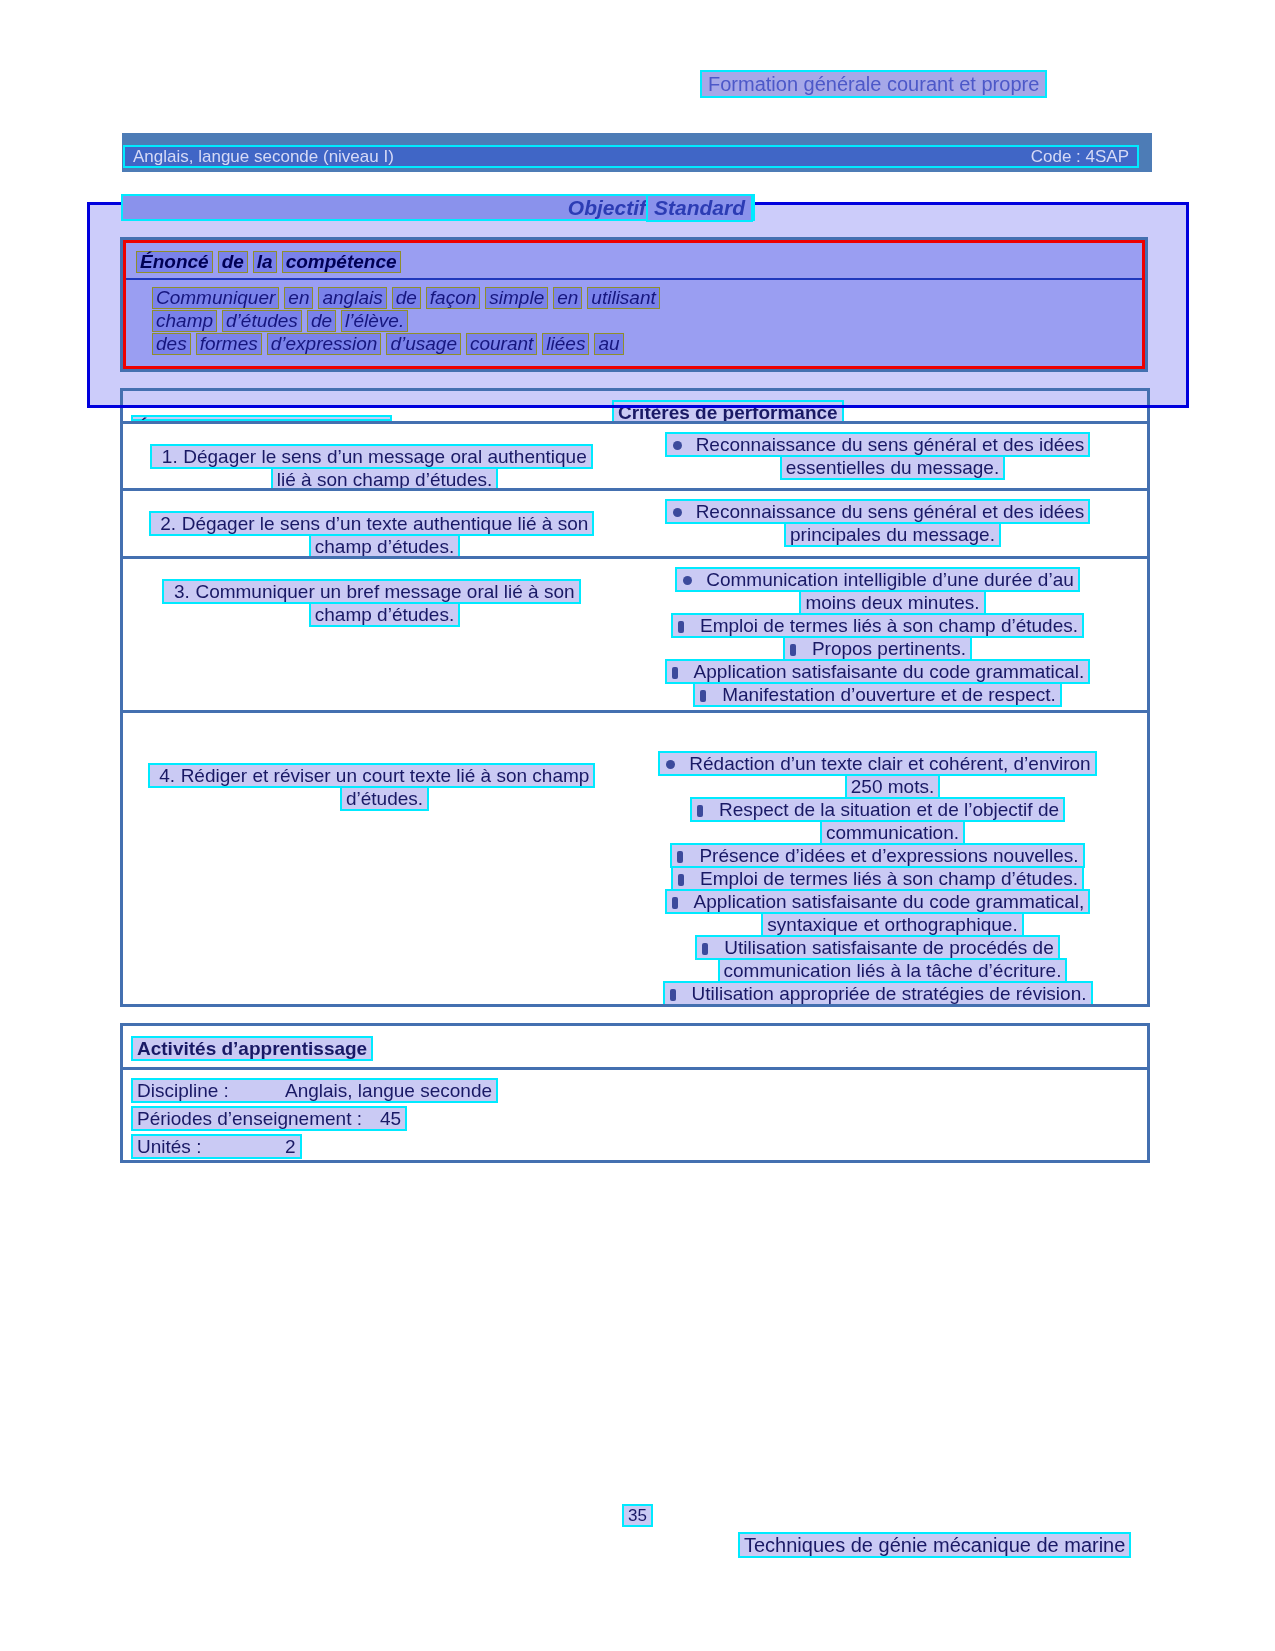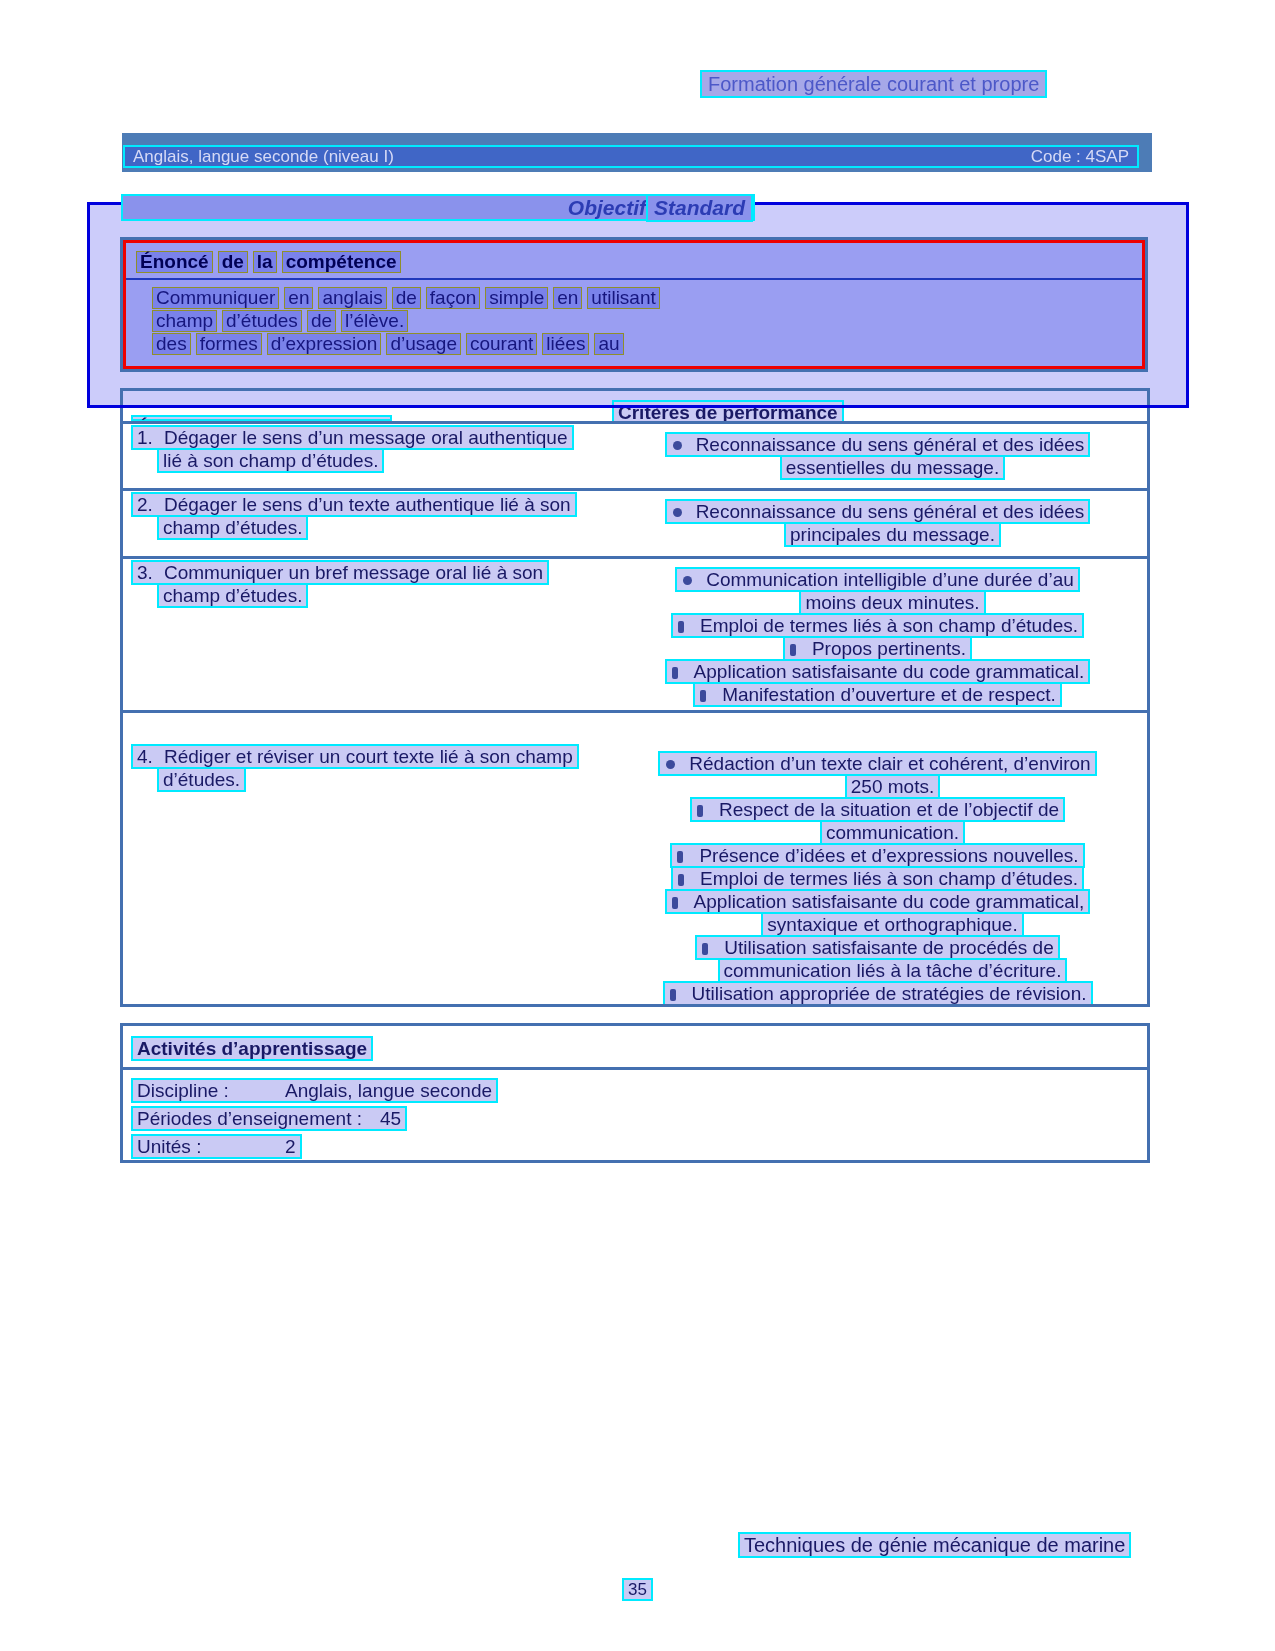--- a/index.html
+++ b/index.html
@@ -57,37 +57,37 @@
     display:flex; align-items:center; justify-content:flex-end;
     font-size:21px; font-weight:bold; font-style:italic; color:var(--strip-text);
   }
   .obj-strip .std { border:2px solid var(--cyan); padding:0 6px; background:var(--strip-bg); }
 
   
   .enonce {
     position:absolute; left:120px; top:237px; width:1028px; height:135px;
     border:3px solid var(--table-border); z-index:3; background:var(--enonce-bg);
   }
-  .enonce-red { position:absolute; inset:0; border:3px solid var(--enonce-red); }
+  .enonce-red { position:absolute; inset:0; border:3px solid var(--enonce-red);font-style:italic; }
   .enonce-head { padding:8px 10px 5px; }
   .enonce-sep { border-top:2px solid var(--sep-blue); }
   .enonce-body { padding:7px 26px 0; }
   .enonce-body .wline { height:23px; }
 
   
   .ctable {
     position:absolute; left:120px; top:388px; width:1030px; height:619px;
     border:3px solid var(--table-border); z-index:4; background:transparent;
     display:flex; flex-direction:column;
   }
   .trow { display:flex; border-bottom:3px solid var(--table-border); background:#ffffff; overflow:hidden; }
   .trow.hdr { background:transparent; position:relative; height:42px; padding-top:24px; }
   .trow.hdr .chip { font-weight:bold; margin-left:8px; }
   .trow.hdr .chip.right { position:absolute; left:489px; top:9px; margin-left:0; }
-  .cell-left  { width:489px; padding:1px 0 0 8px; }
+  .cell-left  { width:489px; padding:20px 0 0 8px;text-align:center; }
   .cell-right { flex:1; padding:8px 4px 0 0;text-align:center; }
   .num { display:inline-block; width:27px; }
   .indent  { margin-left:26px; }
   .bindent { margin-left:30px; }
   .marker-disc {
     display:inline-block; width:9px; height:9px; border-radius:50%;
     background:var(--bullet); margin:0 14px 0 2px; vertical-align:1px;
   }
   .marker-bar {
     display:inline-block; width:6px; height:12px; border-radius:2px;
@@ -101,21 +101,21 @@
   }
   .act-head { height:44px; border-bottom:3px solid var(--table-border); padding:10px 0 0 8px; }
   .act-head .chip { font-weight:bold; }
   .act-body { padding:8px 0 0 8px; }
   .act-body .line { height:28px; }
   .lab { display:inline-block; min-width:130px; }
   .val { margin-left:18px; }
 
   
   .footright { position:absolute; left:738px; top:1532px; font-size:20px; line-height:22px; }
-  .pagenum  { position:absolute; left:622px; top:1578px; font-size:17px; line-height:19px; }
+  .pagenum  { position:absolute; left:622px; top:1504px; font-size:17px; line-height:19px; }
   .footright.chip, .pagenum.chip { padding:0 4px; }
 </style>
 </head>
 <body>
 
 <div class="tophead">Formation générale courant et propre</div>
 
 <div class="titlebar">
   <div class="titlebar-inner">
     <span>Anglais, langue seconde (niveau I)</span>

